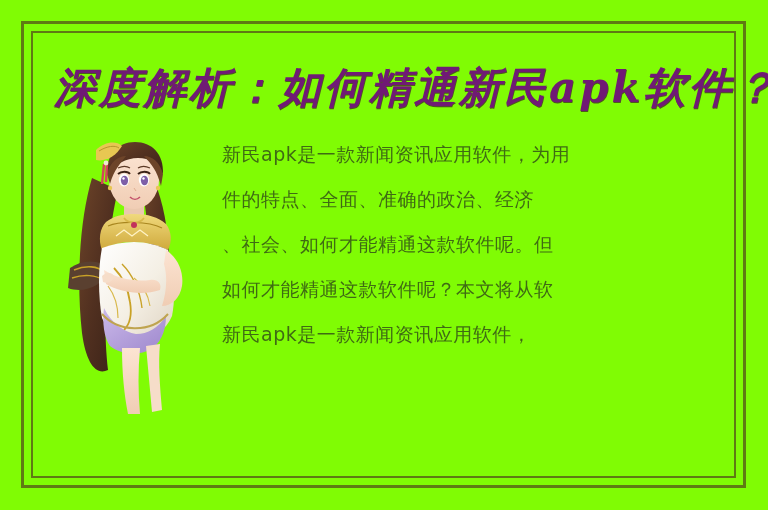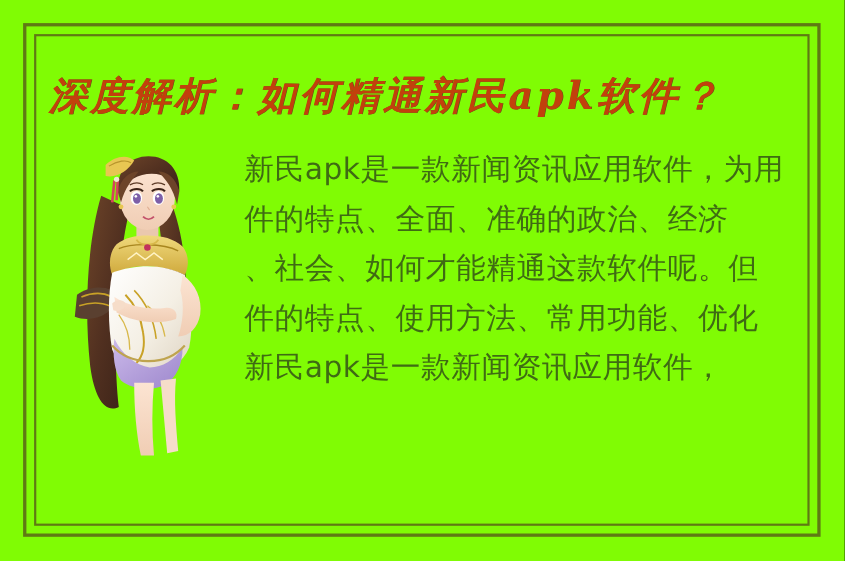--- a/index.html
+++ b/index.html
@@ -33,44 +33,44 @@
     width: 705px;
     height: 447px;
     border: 2px solid #5f7a14;
     box-sizing: border-box;
     pointer-events: none;
   }
 
   
   .title {
     position: absolute;
-    left: 44px;
+    left: 54px;
     top: 62px;
     width: 640px;
     height: 52px;
-    color: #c2410c;
+    color: #701a75;
     font-family: "DejaVu Serif", serif;
-    font-size: 35px;
+    font-size: 42px;
     font-weight: 700;
     font-style: italic;
     letter-spacing: 3px;
     line-height: 52px;
     white-space: nowrap;
     text-shadow: 0.5px 0.5px 0 #4d5e18;
   }
 
   
   .body-copy {
     position: absolute;
     left: 222px;
     top: 132px;
     width: 508px;
     color: #3f6b14;
     font-family: "DejaVu Sans", sans-serif;
-    font-size: 27px;
+    font-size: 19px;
     line-height: 45px;
     letter-spacing: 0.5px;
     text-align: justify;
     text-align-last: left;
   }
   .body-copy p {
     margin: 0;
   }
 
   
@@ -194,17 +194,17 @@
       <circle cx="72" cy="107" r="3" fill="#c2325c"></circle>
     </svg>
   </div>
 
   <div class="title">深度解析：如何精通新民apk软件？</div>
 
   <div class="body-copy">
     <p>新民apk是一款新闻资讯应用软件，为用</p>
     <p>件的特点、全面、准确的政治、经济</p>
     <p>、社会、如何才能精通这款软件呢。但</p>
-    <p>件的特点、使用方法、常用功能、优化</p>
+    <p>如何才能精通这款软件呢？本文将从软</p>
     <p>新民apk是一款新闻资讯应用软件，</p>
   </div>
 
 </div>
 
 </body></html>

